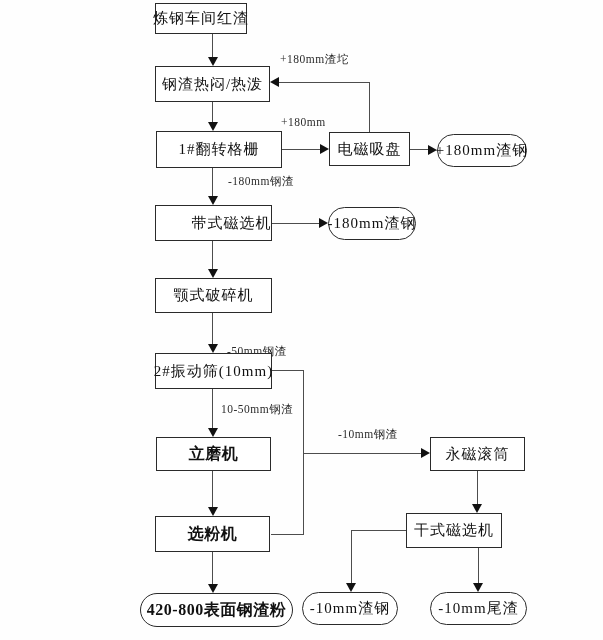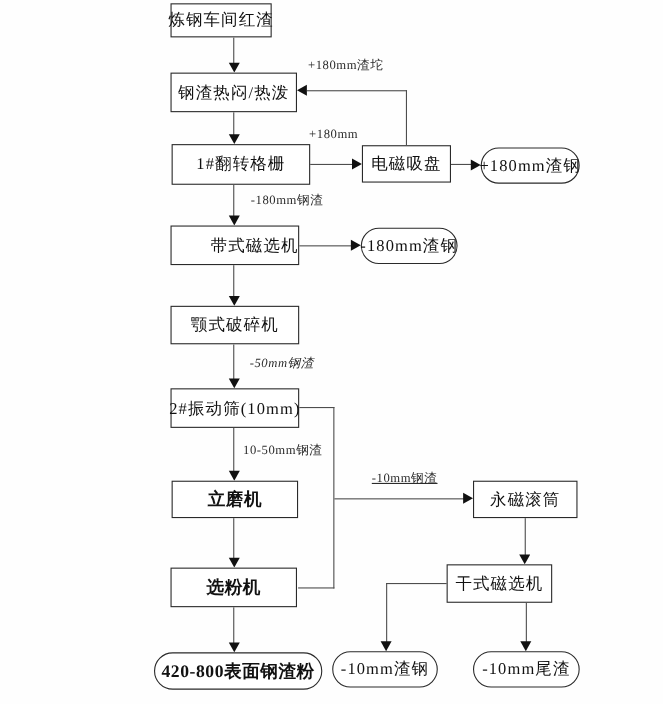--- a/index.html
+++ b/index.html
@@ -89,17 +89,17 @@
       <div class="node bold" style="left: 155px; top: 516px; width: 115px; height: 36px;">选粉机</div>
       <div class="node" style="left: 406px; top: 513px; width: 96px; height: 35px; text-align: right;">干式磁选机</div>
       <div class="node stadium bold" style="left: 140px; top: 593px; width: 153px; height: 34px;">420-800表面钢渣粉</div>
       <div class="node stadium" style="left: 302px; top: 592px; width: 96px; height: 33px;">-10mm渣钢</div>
       <div class="node stadium" style="left: 430px; top: 592px; width: 97px; height: 33px;">-10mm尾渣</div>
     </div>
   <div id="labels-layer">
       <div class="flabel" style="left: 280px; top: 52px;">+180mm渣坨</div>
       <div class="flabel" style="left: 281px; top: 116px;">+180mm</div>
       <div class="flabel" style="left: 228px; top: 174px;">-180mm钢渣</div>
-      <div class="flabel" style="left: 227px; top: 323px; font-style: italic;">-50mm钢渣</div>
+      <div class="flabel" style="left: 227px; top: 344px;">-50mm钢渣</div>
       <div class="flabel" style="left: 221px; top: 402px;">10-50mm钢渣</div>
-      <div class="flabel" style="left: 338px; top: 427px; text-decoration: underline;">-10mm钢渣</div>
+      <div class="flabel" style="left: 338px; top: 427px;">-10mm钢渣</div>
     </div>
 </div>
 
 </body></html>

